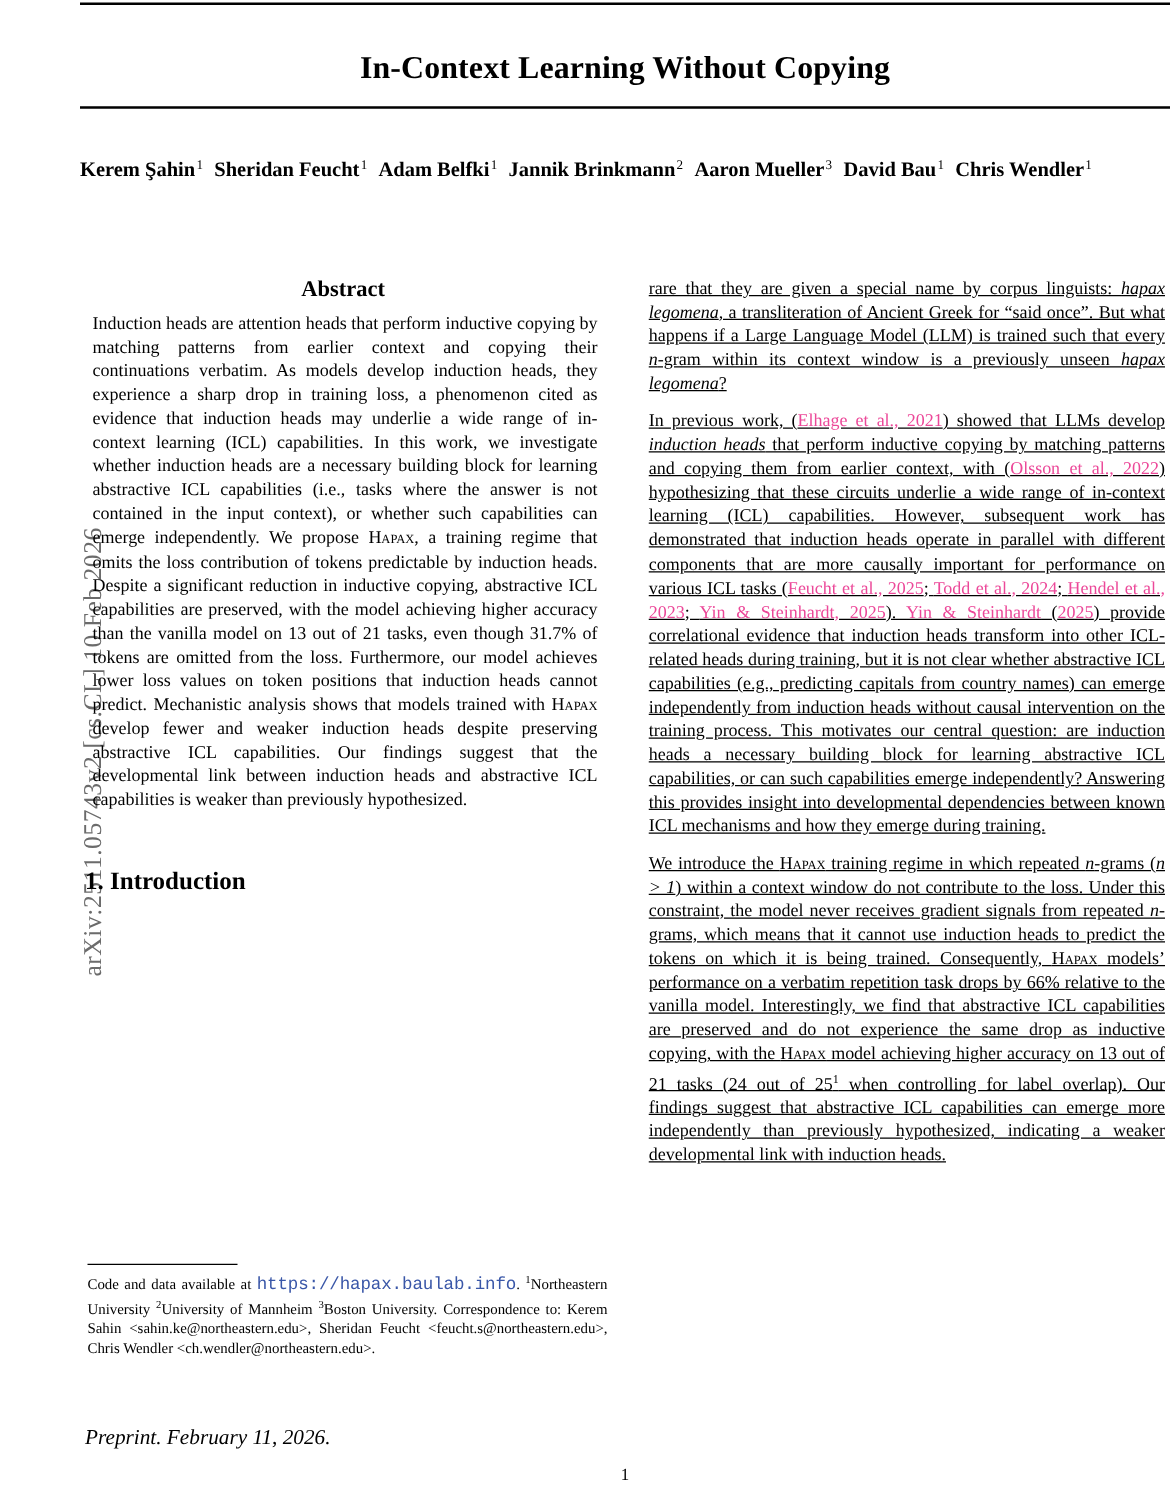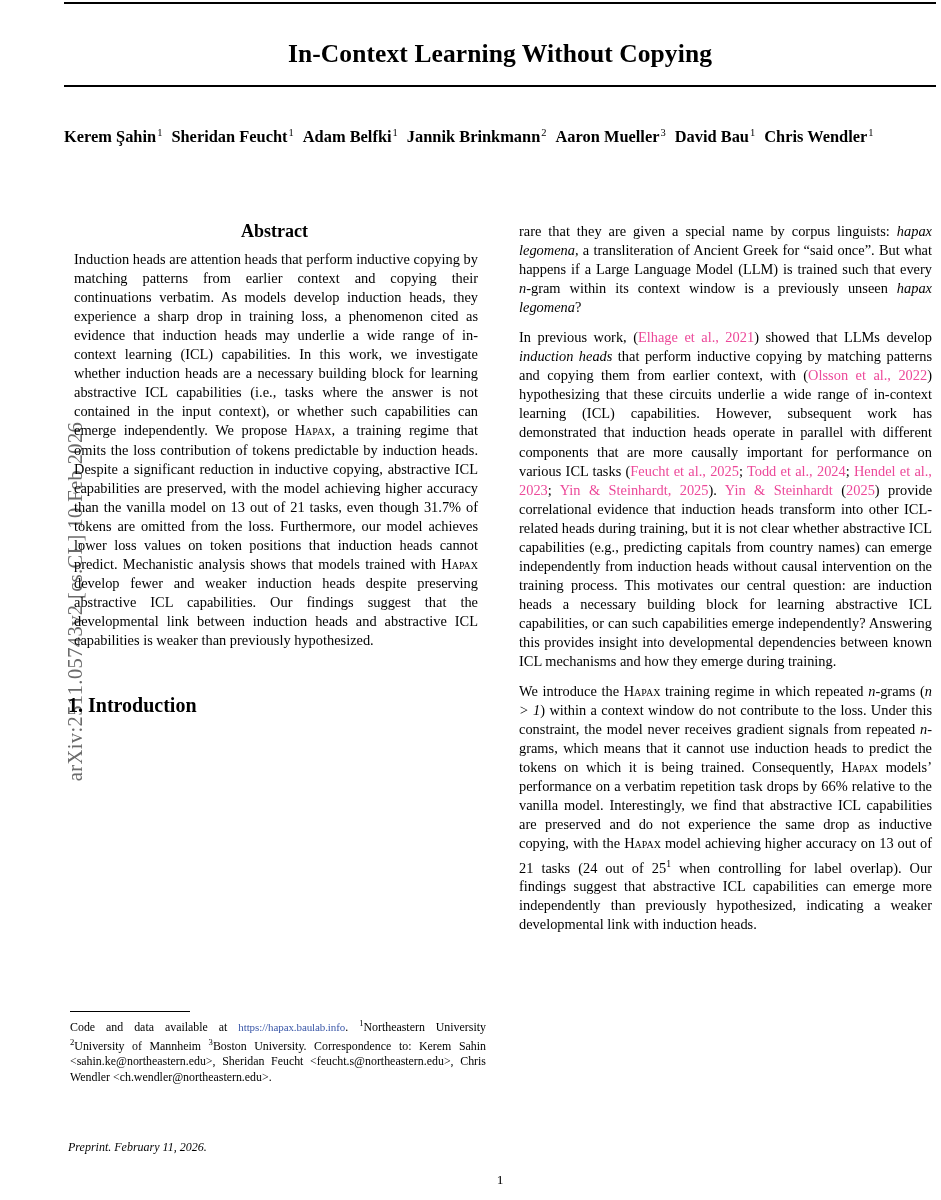--- a/index.html
+++ b/index.html
@@ -108,20 +108,21 @@
 
   #section-1-heading {
     font-size: 20px;
     font-weight: bold;
     margin: 46px 0 14px 0;
     text-align: left;
   }
   .para {
     margin: 0 0 11px 0;
     text-align: justify;
+    text-decoration: underline;
   }
   .para:last-child { margin-bottom: 0; }
 
   .sc { font-variant: small-caps; }
   .it { font-style: italic; }
   .mathit {
     font-family: "Liberation Serif", "DejaVu Serif", serif;
     font-style: italic;
   }
   .cite { color: #ec4899; }
@@ -138,32 +139,32 @@
     text-align: justify;
   }
   #footnote-rule {
     width: 120px;
     height: 0;
     border-top: 1px solid #000;
     margin: 0 0 4px 2px;
   }
   #footnote-text { margin: 0 2px 0 2px; }
   .mono {
-    font-family: Liberation Serif, serif;
-    font-size: 11px;
+    font-family: Liberation Mono, monospace;
+    font-size: 14px;
     color: #3a57a8;
     letter-spacing: -0.1px;
   }
   sup.affn { font-size: 8.6px; vertical-align: super; }
 
   #preprint-note {
     position: absolute;
     left: 4px;
     top: 1140px;
-    font-size: 12px;
+    font-size: 17px;
     font-style: italic;
   }
 
   #page-number {
     position: absolute;
     left: 0;
     top: 1172px;
     width: 872px;
     text-align: center;
     font-size: 13.5px;

